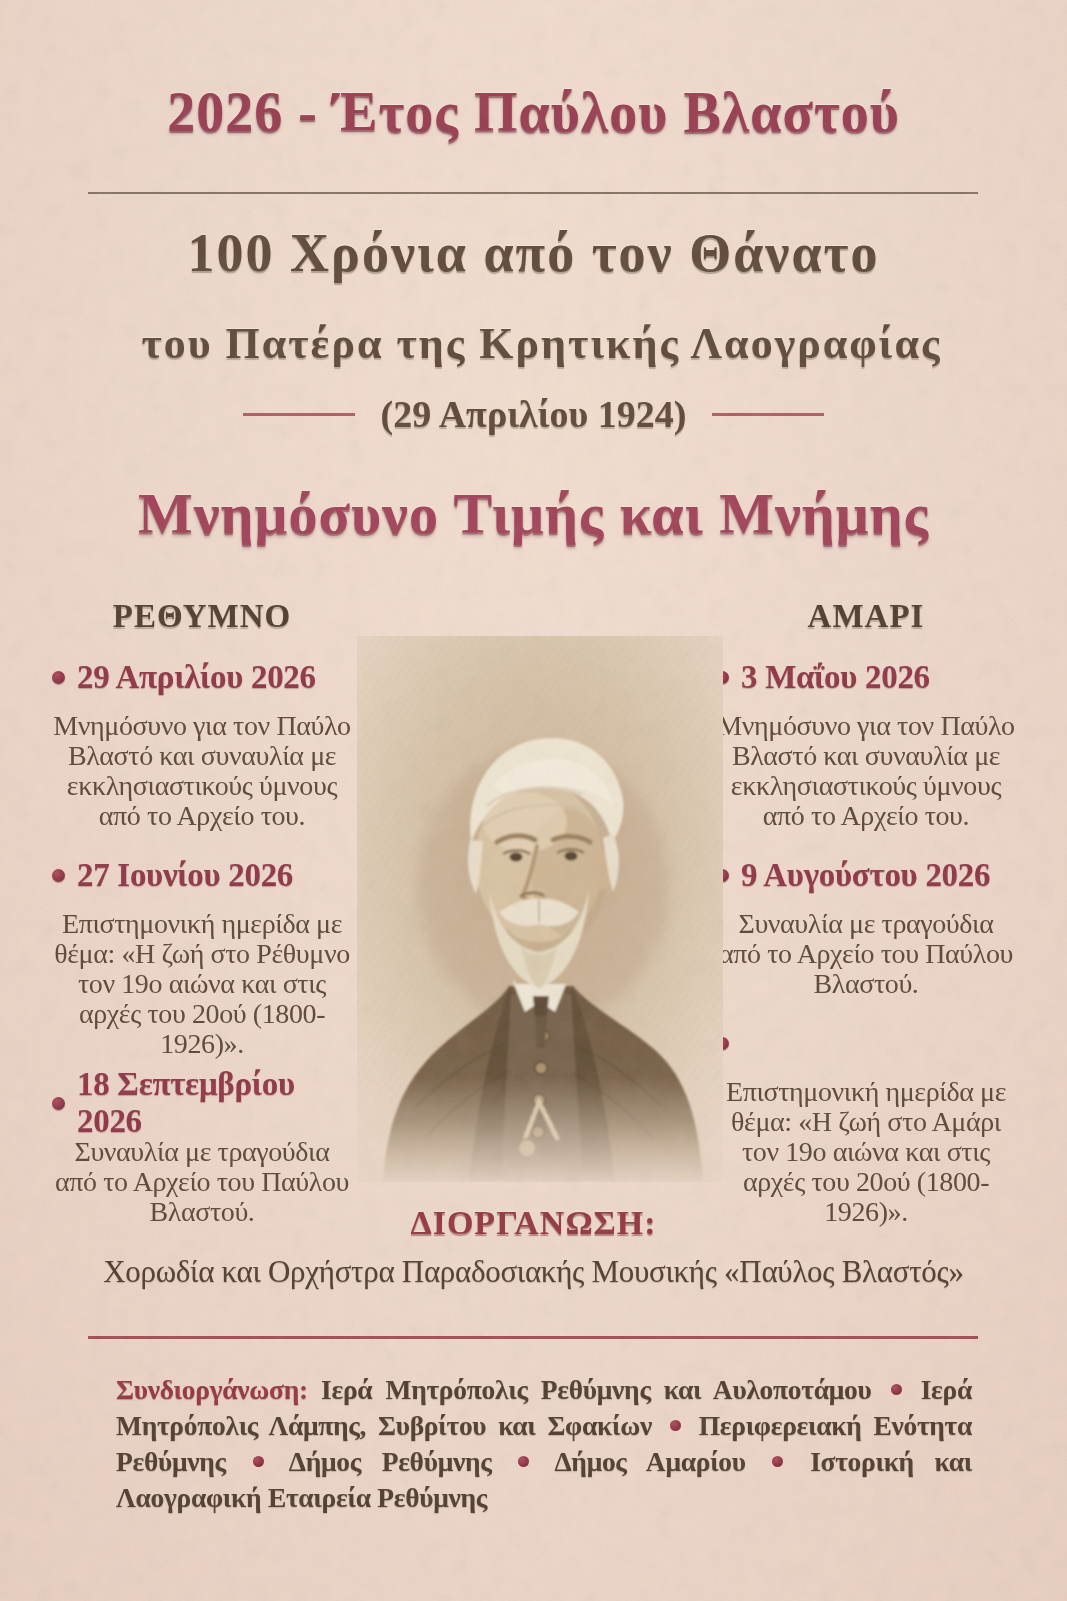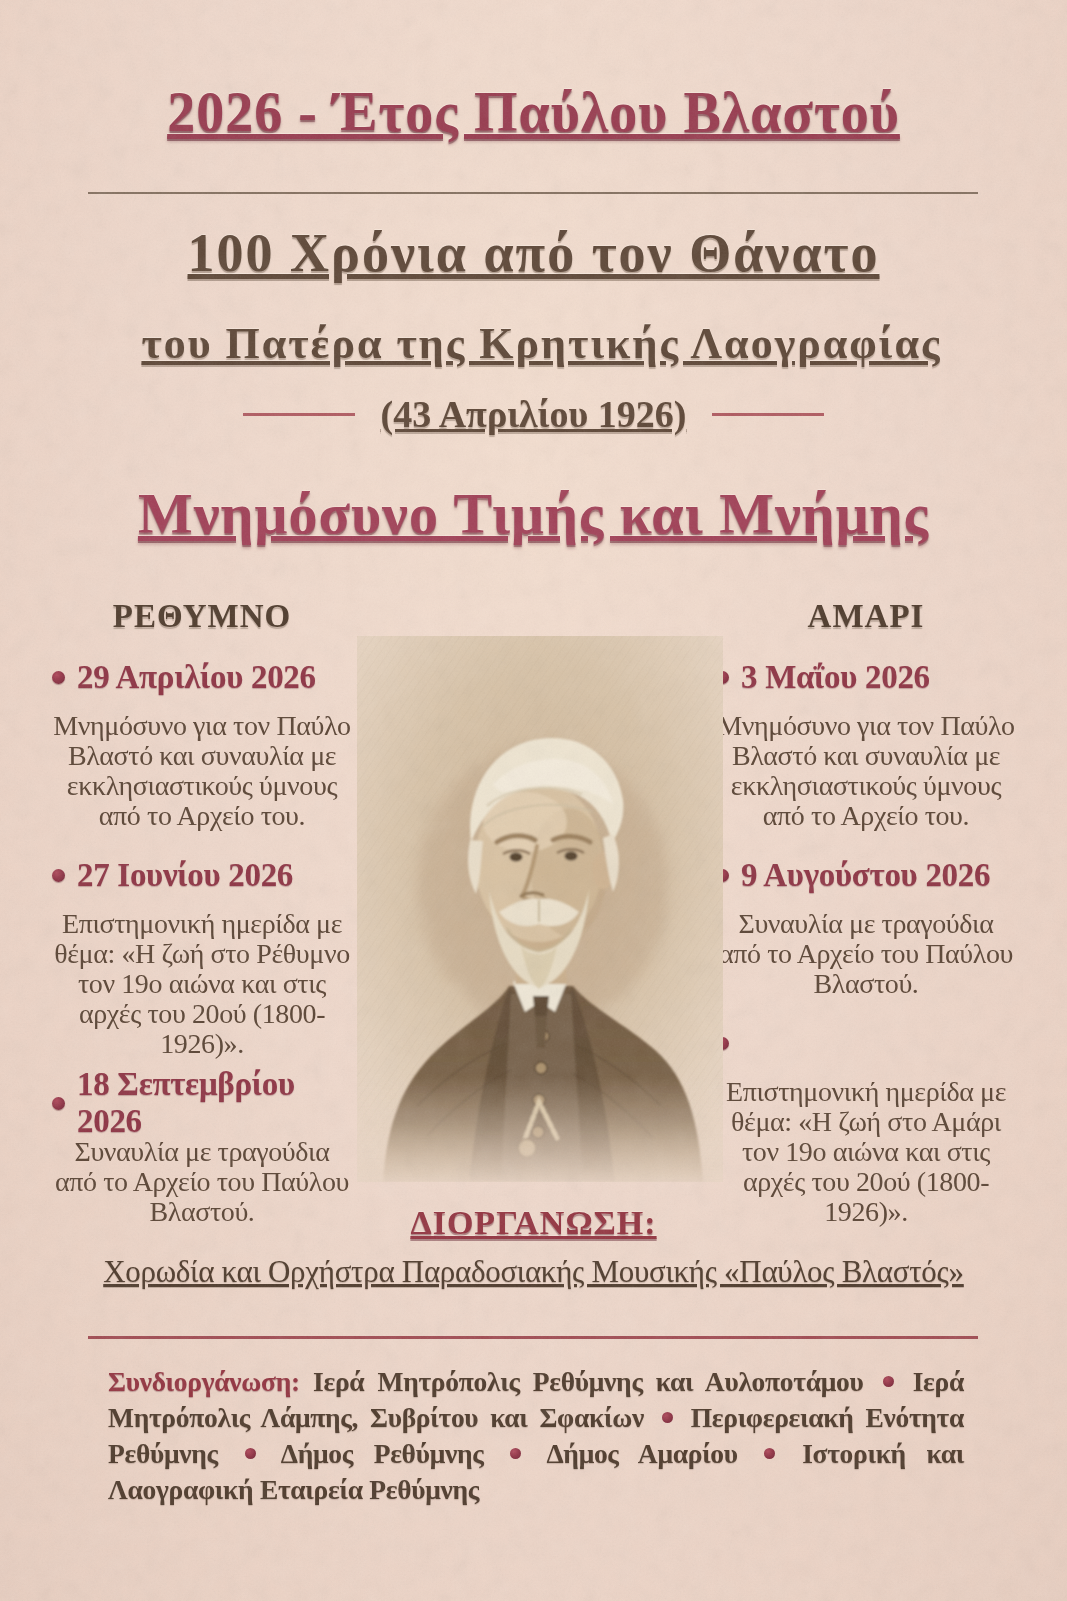--- a/index.html
+++ b/index.html
@@ -8,21 +8,21 @@
     position:relative;
     width:1067px;height:1601px;
     margin:0 auto;
     overflow:hidden;
     background:
       radial-gradient(ellipse at 50% 28%, #f4decf 0%, #efd8cb 48%, #ecd3c5 78%, #e8cec0 100%);
     font-family:"Liberation Serif","DejaVu Serif",serif;
     color:#5a4434;
   }
   .tex{position:absolute;inset:0;z-index:6;pointer-events:none;}
-  .layer{position:absolute;left:0;width:100%;text-align:center;z-index:3;text-decoration:underline;}
+  .layer{position:absolute;left:0;width:100%;text-align:center;z-index:3;}
   
   .year-title{
     top:80px;font-size:56px;font-weight:bold;letter-spacing:1px;
     color:#983a4e;
     text-shadow:0 2px 1px rgba(88,20,35,.5),0 3px 3px rgba(88,20,35,.25),0 -1px 1px rgba(255,240,232,.55);
   }
   .rule{position:absolute;left:88px;width:890px;z-index:3;}
   .rule-top{top:192px;border-top:2px solid #84705f;}
   .rule-red{top:1336px;border-top:3px solid #a14b52;}
   .headline1{
@@ -70,39 +70,39 @@
   
   .org-label{
     top:1204px;font-size:34px;font-weight:bold;color:#93333f;letter-spacing:1px;
     text-shadow:0 2px 1px rgba(88,20,35,.45),0 -1px 1px rgba(255,240,232,.4);
   }
   .org-name{top:1254px;font-size:31px;color:#4e3a2b;letter-spacing:-0.3px;
     text-shadow:0 1px 1px rgba(64,42,26,.25);}
   .coorg{
     position:absolute;top:1360px;left:104px;width:856px;z-index:3;
     font-size:27.5px;font-weight:bold;line-height:36px;color:#4e3a2b;
-    text-align:justify;letter-spacing:-0.3px;margin:4px;
+    text-align:justify;letter-spacing:-0.3px;margin:12px;
     text-shadow:0 1px 1px rgba(64,42,26,.22);
   }
   .coorg-label{color:#93333f;text-shadow:0 1px 1px rgba(88,20,35,.35);}
   .sep-dot{display:inline-block;width:11px;height:11px;border-radius:50%;
     background:radial-gradient(circle at 35% 30%, #b0485a 0%, #8c2f41 55%, #6d1f30 100%);
     margin:0 6px;vertical-align:middle;transform:translateY(-3px);}
 </style>
 </head>
 <body>
 
 <div class="poster">
 
   <h1 class="layer year-title" style="margin:0;">2026 - Έτος Παύλου Βλαστού</h1>
   <div class="rule rule-top"></div>
   <h2 class="layer headline1" style="margin:0;">100 Χρόνια από τον Θάνατο</h2>
   <h3 class="layer headline2" style="margin:0;">του Πατέρα της Κρητικής Λαογραφίας</h3>
   <div class="layer datenote">
-    <span class="dash"></span><span>(43 Απριλίου 1926)</span><span class="dash"></span>
+    <span class="dash"></span><span>(29 Απριλίου 1924)</span><span class="dash"></span>
   </div>
   <h2 class="layer events-title" style="margin:0;">Μνημόσυνο Τιμής και Μνήμης</h2>
 
   <div class="columns">
 
     <div class="column left">
       <h4 class="city">ΡΕΘΥΜΝΟ</h4>
       <div>
           <div class="event">
             <div class="event-date-row">

